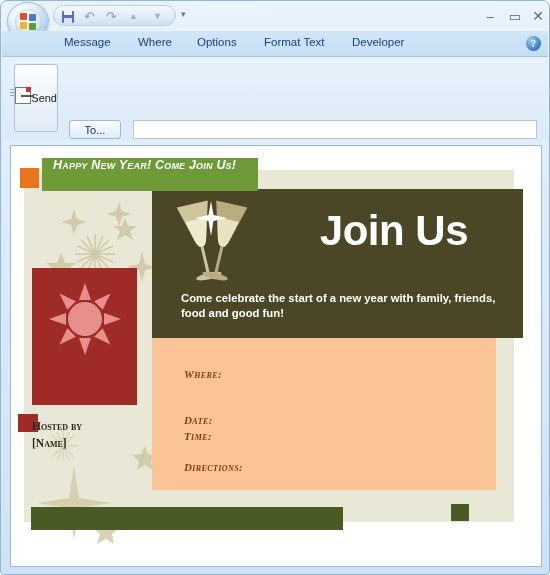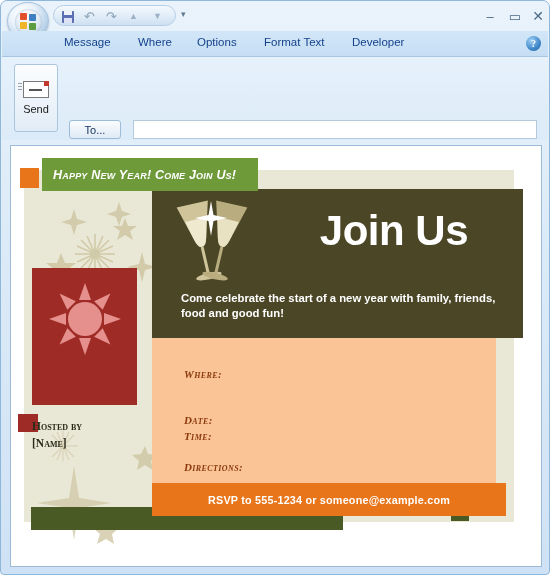--- a/index.html
+++ b/index.html
@@ -124,21 +124,21 @@
     position: absolute; left: 1px; top: 56px;
     width: 546px; height: 83px;
     background: linear-gradient(180deg,#e6f1fb 0%, #dcebf8 100%);
   }
   #send-btn {
     position: absolute; left: 12px; top: 7px;
     width: 44px; height: 68px;
     background: linear-gradient(180deg,#fcfdfe 0%, #eef4fa 50%, #e2ecf6 100%);
     border: 1px solid #a9c6e0;
     border-radius: 3px;
-    display: flex; flex-direction: column; align-items: center; justify-content: center;
+    display: flex; flex-direction: row; align-items: center; justify-content: center;
   }
   .env-ico {
     position: relative;
     width: 26px; height: 17px;
     background: #ffffff;
     border: 1px solid #7a7a7a;
     margin-bottom: 5px;
   }
   .env-ico:after {
     content:""; position:absolute; left:5px; top:7px; width:13px; height:1.5px; background:#555;
@@ -215,21 +215,21 @@
   #red-sq {
     position: absolute; left: 7px; top: 268px;
     width: 20px; height: 18px;
     background: #9e2b25;
   }
   
   #green-banner {
     position: absolute; left: 31px; top: 12px;
     width: 216px; height: 33px;
     background: #6f9a3a;
-    display: flex; align-items: center;
+    display: flex; 
   }
   #banner-text {
     color: #ffffff;
     font-size: 12.5px;
     font-style: italic;
     font-weight: bold;
     font-variant: small-caps;
     letter-spacing: .2px;
     padding-left: 11px;
     white-space: nowrap;
@@ -477,23 +477,20 @@
         <div class="name">[Name]</div>
       </div>
 
       <div id="peach">
         <div class="detail-line" style="top:30px">Where:</div>
         <div class="detail-line" style="top:76px">Date:</div>
         <div class="detail-line" style="top:92px">Time:</div>
         <div class="detail-line" style="top:123px">Directions:</div>
       </div>
 
-      <div id="rsvp">
-        <span id="rsvp-text">RSVP to 555-1234 or someone@example.com</span>
-      </div>
 
       <div id="hero">
         <svg id="glasses" viewBox="0 0 82 92" xmlns="http://www.w3.org/2000/svg">
 
           <g transform="rotate(-13 30 45)">
             <path d="M14 6 L46 6 L36 42 Q34 50 30 50 Q26 50 24 42 Z" fill="#cfc49a"></path>
             <path d="M19 22 L41 22 L36 42 Q34 50 30 50 Q26 50 24 42 Z" fill="#efe9cf"></path>
             <rect x="28.5" y="50" width="3" height="28" fill="#cfc49a"></rect>
             <ellipse cx="30" cy="80" rx="13" ry="3.2" fill="#cfc49a"></ellipse>
           </g>

